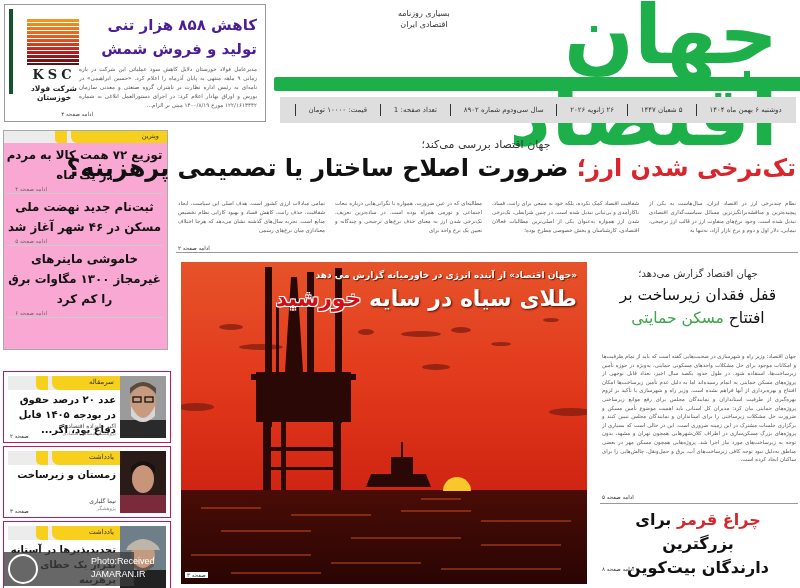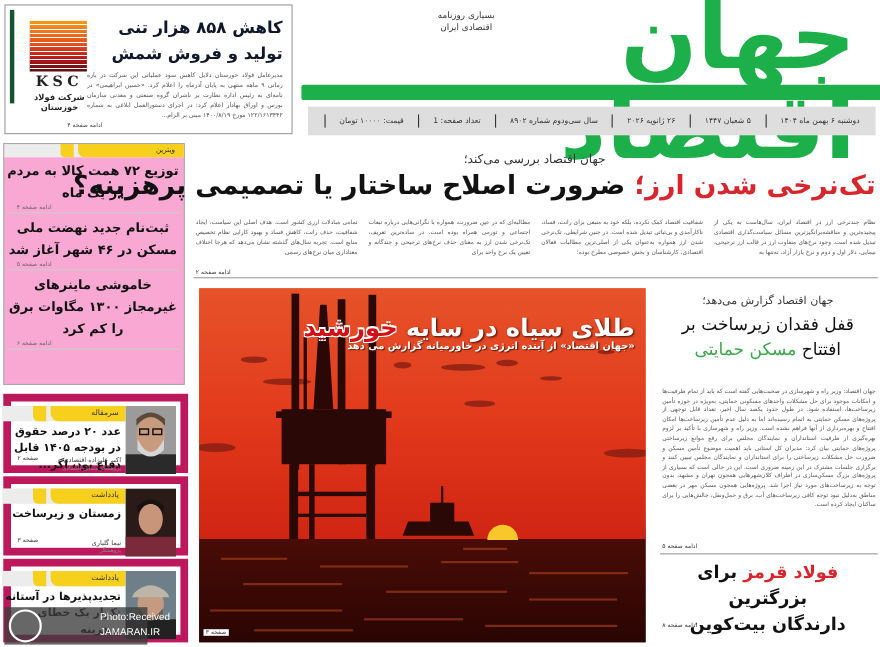--- a/index.html
+++ b/index.html
@@ -10,21 +10,21 @@
 
   
   .ad-box { left: 4px; top: 4px; width: 262px; height: 118px; border: 1px solid #9a9a9a; background: #fff; }
   .ad-logo { position: absolute; left: 4px; top: 4px; width: 82px; height: 85px; border-left: 4px solid #14532d; }
   .ad-logo .stripes { position: absolute; left: 14px; top: 10px; width: 52px; height: 46px;
     background: repeating-linear-gradient(180deg, transparent 0 3px, #fff 3px 4px),
                 linear-gradient(180deg, #f39a1c 0%, #e5501f 45%, #b5171b 75%, #5a0f10 100%); }
   .ad-logo .ksc { position: absolute; left: 0; width: 82px; top: 58px; text-align: center; direction: ltr;
     font-family: "DejaVu Serif", serif; font-weight: bold; font-size: 13px; letter-spacing: 4px; color: #222; }
   .ad-logo .company { position: absolute; left: 0; width: 82px; top: 75px; text-align: center; font-size: 7.5px; font-weight: bold; color: #222; }
-  .ad-headline { position: absolute; right: 8px; top: 8px; width: 166px; font-size: 15px; font-weight: bold; line-height: 24px; text-align: right; color: #0f172a; }
+  .ad-headline { position: absolute; right: 8px; top: 8px; width: 166px; font-size: 15px; font-weight: bold; line-height: 24px; text-align: right; color: #4c1d95; }
   .ad-body { position: absolute; right: 8px; top: 60px; width: 178px; font-size: 5.6px; line-height: 9px; color: #555; text-align: justify; }
   .ad-more { position: absolute; right: 172px; bottom: 4px; font-size: 5.5px; color: #444; }
 
   
   .masthead { left: 270px; top: 0; width: 530px; height: 96px; }
   .logo-text { position: absolute; right: 0; top: 10px; height: 84px; left: 0; }
   .logo-bar { position: absolute; left: 4px; right: 0; top: 67px; height: 14px; background: #1db04a; border-radius: 2px 0 0 2px; }
   .logo-word { position: absolute; right: 22px; top: -16px; font-size: 82px; font-weight: bold; color: #1db04a; letter-spacing: -4px; line-height: 1; }
   .tagline { position: absolute; left: 128px; top: 8px; font-size: 8px; line-height: 11px; color: #333; text-align: center; }
 
@@ -34,21 +34,21 @@
   
   .vitrin { left: 3px; top: 130px; width: 165px; height: 220px; border: 1px solid #aaa; background: #f9a8d4; }
   .vitrin-tab { position: absolute; right: 0; top: 0; width: 163px; height: 12px; background: #ececec; }
   .vitrin-tab .yl { position: absolute; right: 0; top: 0; width: 96px; height: 12px; background: #f7d01e; border-radius: 0 0 0 6px; }
   .vitrin-tab .yl2 { position: absolute; right: 100px; top: 0; width: 12px; height: 12px; background: #f7d01e; border-radius: 0 0 0 4px; }
   .vitrin-tab .lbl { position: absolute; right: 8px; top: 1px; font-size: 6.5px; color: #333; }
   .v-item { position: absolute; right: 4px; width: 157px; text-align: center; }
   .v-item .t { font-size: 11.8px; font-weight: bold; line-height: 20px; color: #111; }
   .v-item .more { font-size: 5.5px; color: #666; text-align: right; padding-right: 116px; line-height: 8px; border-bottom: 1px solid #ccc; }
 
-  .op-box { left: 3px; width: 168px; height: 72px; border: 7px solid #be185d; background: #fff; }
+  .op-box { left: 3px; width: 168px; height: 72px; border: 1px solid #be185d; background: #fff; margin-top: 13px; }
   .op-tab { position: absolute; right: 50px; top: 4px; width: 112px; height: 14px; background: #ececec; }
   .op-tab .yl { position: absolute; right: 0; top: 0; width: 68px; height: 14px; background: #f7d01e; border-radius: 0 0 0 7px; }
   .op-tab .yl2 { position: absolute; right: 72px; top: 0; width: 12px; height: 14px; background: #f7d01e; border-radius: 0 0 0 5px; }
   .op-tab .lbl { position: absolute; right: 6px; top: 2px; font-size: 7px; color: #333; }
   .op-photo { position: absolute; right: 4px; top: 4px; width: 46px; height: 62px; }
   .op-title { position: absolute; right: 54px; top: 20px; width: 110px; font-size: 10px; font-weight: bold; line-height: 15px; text-align: right; color: #111; }
   .op-author { position: absolute; right: 54px; font-size: 6px; color: #444; }
   .op-role { position: absolute; right: 54px; font-size: 5px; color: #888; }
   .op-more { position: absolute; left: 6px; bottom: 3px; font-size: 5.5px; color: #333; }
 
@@ -57,21 +57,21 @@
   .main-headline { left: 176px; top: 154px; width: 620px; text-align: center; font-size: 24px; font-weight: bold; color: #111; white-space: nowrap; }
   .main-headline .red { color: #d8262c; }
   .main-cols { left: 178px; top: 199px; width: 618px; height: 44px; display: flex; gap: 10px; }
   .main-cols .col { flex: 1; font-size: 5.4px; line-height: 9px; color: #555; text-align: justify; }
   .main-more { left: 178px; top: 245px; font-size: 5.5px; color: #333; }
   .hr { left: 176px; top: 252px; width: 622px; height: 1px; background: #999; }
 
   
   .feature { left: 181px; top: 262px; width: 406px; height: 322px; overflow: hidden;
     background: linear-gradient(180deg, #e74e28 0%, #e83a1a 30%, #d92612 62%, #5a0f08 70%, #3a0604 100%); }
-  .feature-kicker { position: absolute; right: 10px; top: 8px; font-size: 9px; font-weight: bold; color: #fff; text-shadow: 1px 1px 1px #5a1a08; margin-top: 40px; }
+  .feature-kicker { position: absolute; right: 10px; top: 8px; font-size: 9px; font-weight: bold; color: #fff; text-shadow: 1px 1px 1px #5a1a08; }
   .feature-title { position: absolute; right: 10px; top: 24px; font-size: 22px; font-weight: bold; color: #fff; text-shadow: 1px 1px 2px #4a0c04; }
   .feature-title .red { color: #d40e14; text-shadow: 1px 1px 0 #fff, -1px -1px 0 #fff, 1px -1px 0 #fff, -1px 1px 0 #fff; }
   .feature-more { position: absolute; left: 4px; bottom: 6px; font-size: 5.5px; background: #fff; color: #333; padding: 0 2px; }
 
   
   .r-kicker { left: 600px; top: 268px; width: 196px; text-align: center; font-size: 10px; color: #333; }
   .r-title { left: 600px; top: 284px; width: 196px; text-align: center; font-size: 15.5px; font-weight: normal; line-height: 23px; color: #111; }
   .r-title .green { color: #3aa84a; }
   .r-body { left: 602px; top: 352px; width: 194px; font-size: 5.4px; line-height: 8.6px; color: #555; text-align: justify; }
   .r-more { left: 602px; top: 494px; font-size: 5.5px; color: #333; }
@@ -289,21 +289,21 @@
 
 <div class="abs r-kicker">جهان اقتصاد گزارش می‌دهد؛</div>
 <div class="abs r-title">
   <div>قفل فقدان زیرساخت بر</div>
   <div><span>افتتاح </span><span class="green">مسکن حمایتی</span></div>
 </div>
 <div class="abs r-body">جهان اقتصاد: وزیر راه و شهرسازی در صحبت‌هایی گفته است که باید از تمام ظرفیت‌ها و امکانات موجود برای حل مشکلات واحدهای مسکونی حمایتی، به‌ویژه در حوزه تأمین زیرساخت‌ها، استفاده شود. در طول حدود یکصد سال اخیر، تعداد قابل توجهی از پروژه‌های مسکن حمایتی به اتمام رسیده‌اند اما به دلیل عدم تأمین زیرساخت‌ها امکان افتتاح و بهره‌برداری از آنها فراهم نشده است. وزیر راه و شهرسازی با تأکید بر لزوم بهره‌گیری از ظرفیت استانداران و نمایندگان مجلس برای رفع موانع زیرساختی پروژه‌های حمایتی بیان کرد: مدیران کل استانی باید اهمیت موضوع تأمین مسکن و ضرورت حل مشکلات زیرساختی را برای استانداران و نمایندگان مجلس تبیین کنند و برگزاری جلسات مشترک در این زمینه ضروری است. این در حالی است که بسیاری از پروژه‌های بزرگ مسکن‌سازی در اطراف کلان‌شهرهایی همچون تهران و مشهد، بدون توجه به زیرساخت‌های مورد نیاز اجرا شد. پروژه‌هایی همچون مسکن مهر در بعضی مناطق به‌دلیل نبود توجه کافی زیرساخت‌های آب، برق و حمل‌ونقل، چالش‌هایی را برای ساکنان ایجاد کرده است.</div>
 <div class="abs r-more">ادامه صفحه ۵</div>
 <div class="abs r-hr"></div>
 <div class="abs r2-title">
-  <div><span class="red">فولاد قرمز</span><span> برای بزرگترین</span></div>
+  <div><span class="red">چراغ قرمز</span><span> برای بزرگترین</span></div>
   <div>دارندگان بیت‌کوین</div>
 </div>
 <div class="abs r2-more">ادامه صفحه ۸</div>
 
 <div class="abs watermark">
   <div class="wm-logo"></div>
   <div class="wm-text">
     <div>Photo:Received</div>
     <div>JAMARAN.IR</div>
   </div>

